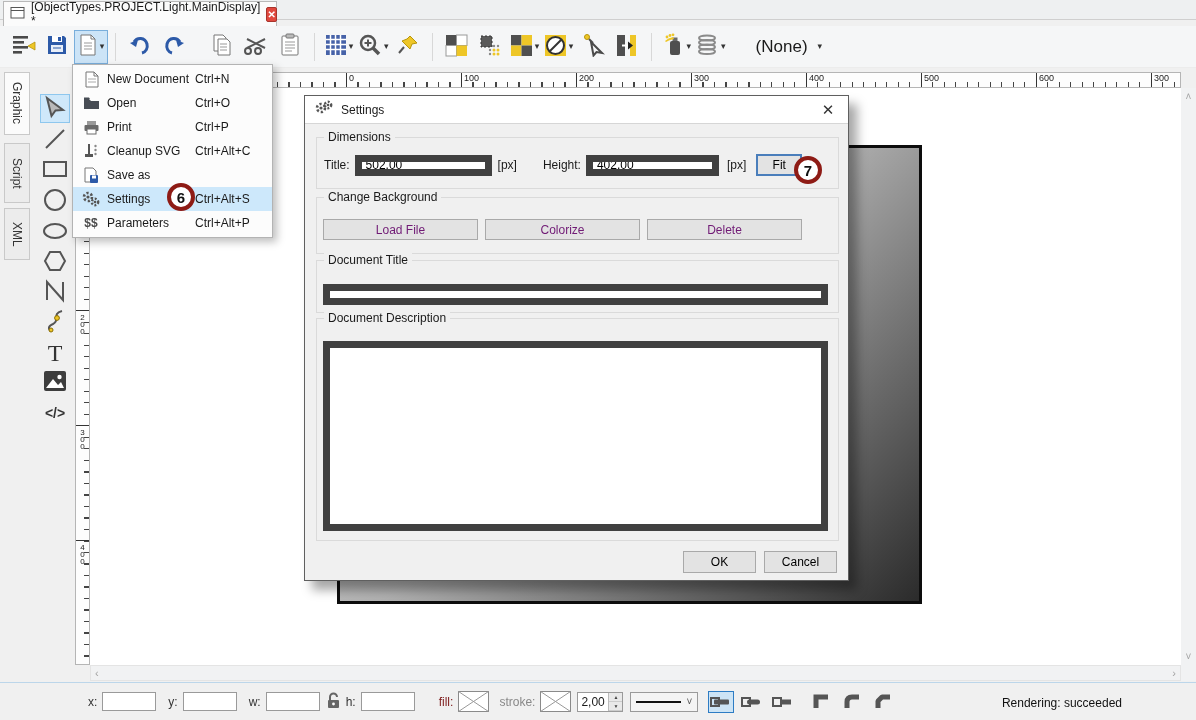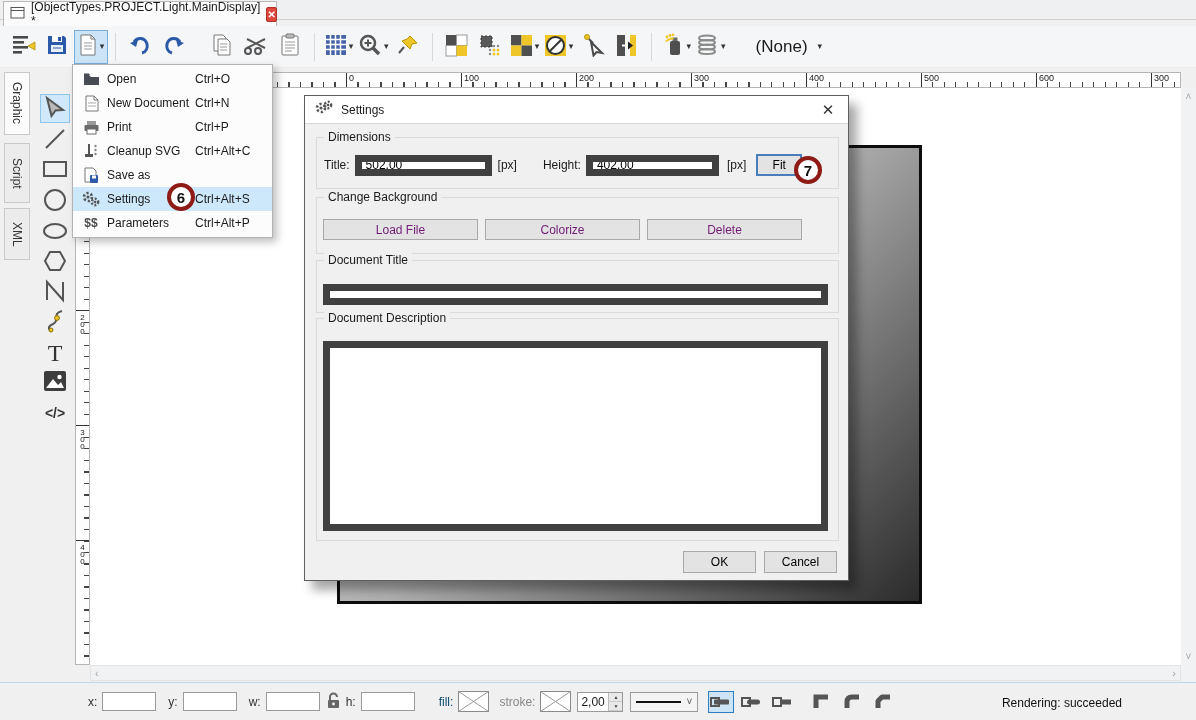--- a/index.html
+++ b/index.html
@@ -419,39 +419,39 @@
   </div>
   <div class="vscroll">
     <span>˄</span>
     <span>˅</span>
   </div>
   <div class="scorner"></div>
 
   <div class="menu">
     <div class="mi">
       <span class="mic">
-          <svg width="17" height="14">
-            <path d="M1 3 h5 l2 2 h8 v8 h-15 z" fill="#474c54"></path>
-            <path d="M1 3 v-1.5 h5 l1 1.5 z" fill="#474c54"></path>
-          </svg>
-        </span>
-      <span class="mlabel">Open</span>
-      <span class="mshort">Ctrl+O</span>
-    </div>
-    <div class="mi">
-      <span class="mic">
           <svg width="15" height="17">
             <path d="M2 1 h8 l4 4 v11 h-12 z" fill="#fff" stroke="#777"></path>
             <path d="M10 1 v4 h4" fill="none" stroke="#777"></path>
             <line x1="4" y1="8" x2="12" y2="8" stroke="#aaa"></line>
             <line x1="4" y1="11" x2="12" y2="11" stroke="#aaa"></line>
           </svg>
         </span>
       <span class="mlabel">New Document</span>
       <span class="mshort">Ctrl+N</span>
+    </div>
+    <div class="mi">
+      <span class="mic">
+          <svg width="17" height="14">
+            <path d="M1 3 h5 l2 2 h8 v8 h-15 z" fill="#474c54"></path>
+            <path d="M1 3 v-1.5 h5 l1 1.5 z" fill="#474c54"></path>
+          </svg>
+        </span>
+      <span class="mlabel">Open</span>
+      <span class="mshort">Ctrl+O</span>
     </div>
     <div class="mi">
       <span class="mic">
           <svg width="17" height="15">
             <rect x="4" y="1" width="9" height="4" fill="#9a9a9a"></rect>
             <rect x="1.5" y="5" width="14" height="6" rx="1" fill="#6a6a6a"></rect>
             <rect x="4" y="9" width="9" height="5" fill="#fff" stroke="#6a6a6a"></rect>
           </svg>
         </span>
       <span class="mlabel">Print</span>
@@ -558,21 +558,21 @@
     <input class="sb-in" style="">
     <span class="sb-lab" style="margin-left:12px">w:</span>
     <input class="sb-in" style="">
     <span style="margin:0 6px"><svg width="14" height="17">
           <path d="M4 8 V5 a3.5 3.5 0 0 1 7 0" fill="none" stroke="#666" stroke-width="2"></path>
           <rect x="2" y="8" width="11" height="8" rx="1" fill="#666"></rect>
           <circle cx="7.5" cy="12" r="1.4" fill="#fff"></circle>
         </svg></span>
     <span class="sb-lab">h:</span>
     <input class="sb-in" style="">
-    <span class="sb-lab" style="margin-left:24px; color:#0c4a6e;">fill:</span>
+    <span class="sb-lab" style="margin-left:24px; color:#7f1d1d;">fill:</span>
     <span class="swatch"><svg width="31" height="21">
           <rect x="0.5" y="0.5" width="30" height="20" fill="#fff" stroke="#8a8a8a"></rect>
           <line x1="0.5" y1="0.5" x2="30.5" y2="20.5" stroke="#9a9a9a"></line>
           <line x1="30.5" y1="0.5" x2="0.5" y2="20.5" stroke="#9a9a9a"></line>
         </svg></span>
     <span class="sb-lab" style="margin-left:4px; color:#888;">stroke:</span>
     <span class="swatch"><svg width="31" height="21">
           <rect x="0.5" y="0.5" width="30" height="20" fill="#fff" stroke="#8a8a8a"></rect>
           <line x1="0.5" y1="0.5" x2="30.5" y2="20.5" stroke="#9a9a9a"></line>
           <line x1="30.5" y1="0.5" x2="0.5" y2="20.5" stroke="#9a9a9a"></line>

